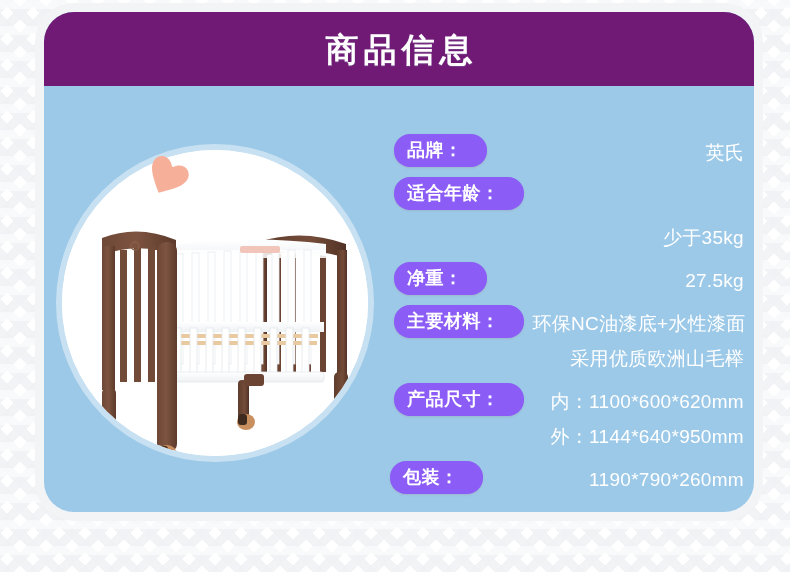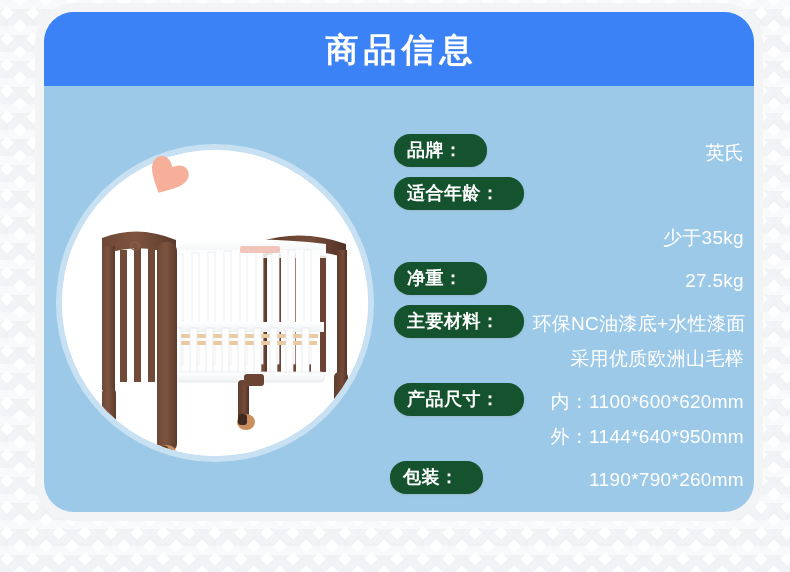--- a/index.html
+++ b/index.html
@@ -49,21 +49,21 @@
     overflow: hidden;
   }
 
   
   #card-header {
     position: absolute;
     left: 0;
     top: 0;
     width: 100%;
     height: 74px;
-    background: #3b82f6;
+    background: #701a75;
     display: flex;
     align-items: center;
     justify-content: center;
   }
   #page-title {
     color: #ffffff;
     font-size: 33px;
     font-weight: bold;
     letter-spacing: 5px;
     line-height: 1;
@@ -103,21 +103,21 @@
     width: 350px;
   }
   .spec-row {
     display: flex;
     align-items: flex-start;
     margin-bottom: 9px;
     min-height: 30px;
   }
   .spec-badge {
     flex: 0 0 auto;
-    background: #14532d;
+    background: #8b5cf6;
     color: #ffffff;
     font-size: 18px;
     font-weight: bold;
     line-height: 1;
     padding: 7px 24px 8px 13px;
     border-radius: 16px;
     white-space: nowrap;
     letter-spacing: 0.5px;
     box-shadow: 0 1px 2px rgba(160,90,80,0.16);
   }

